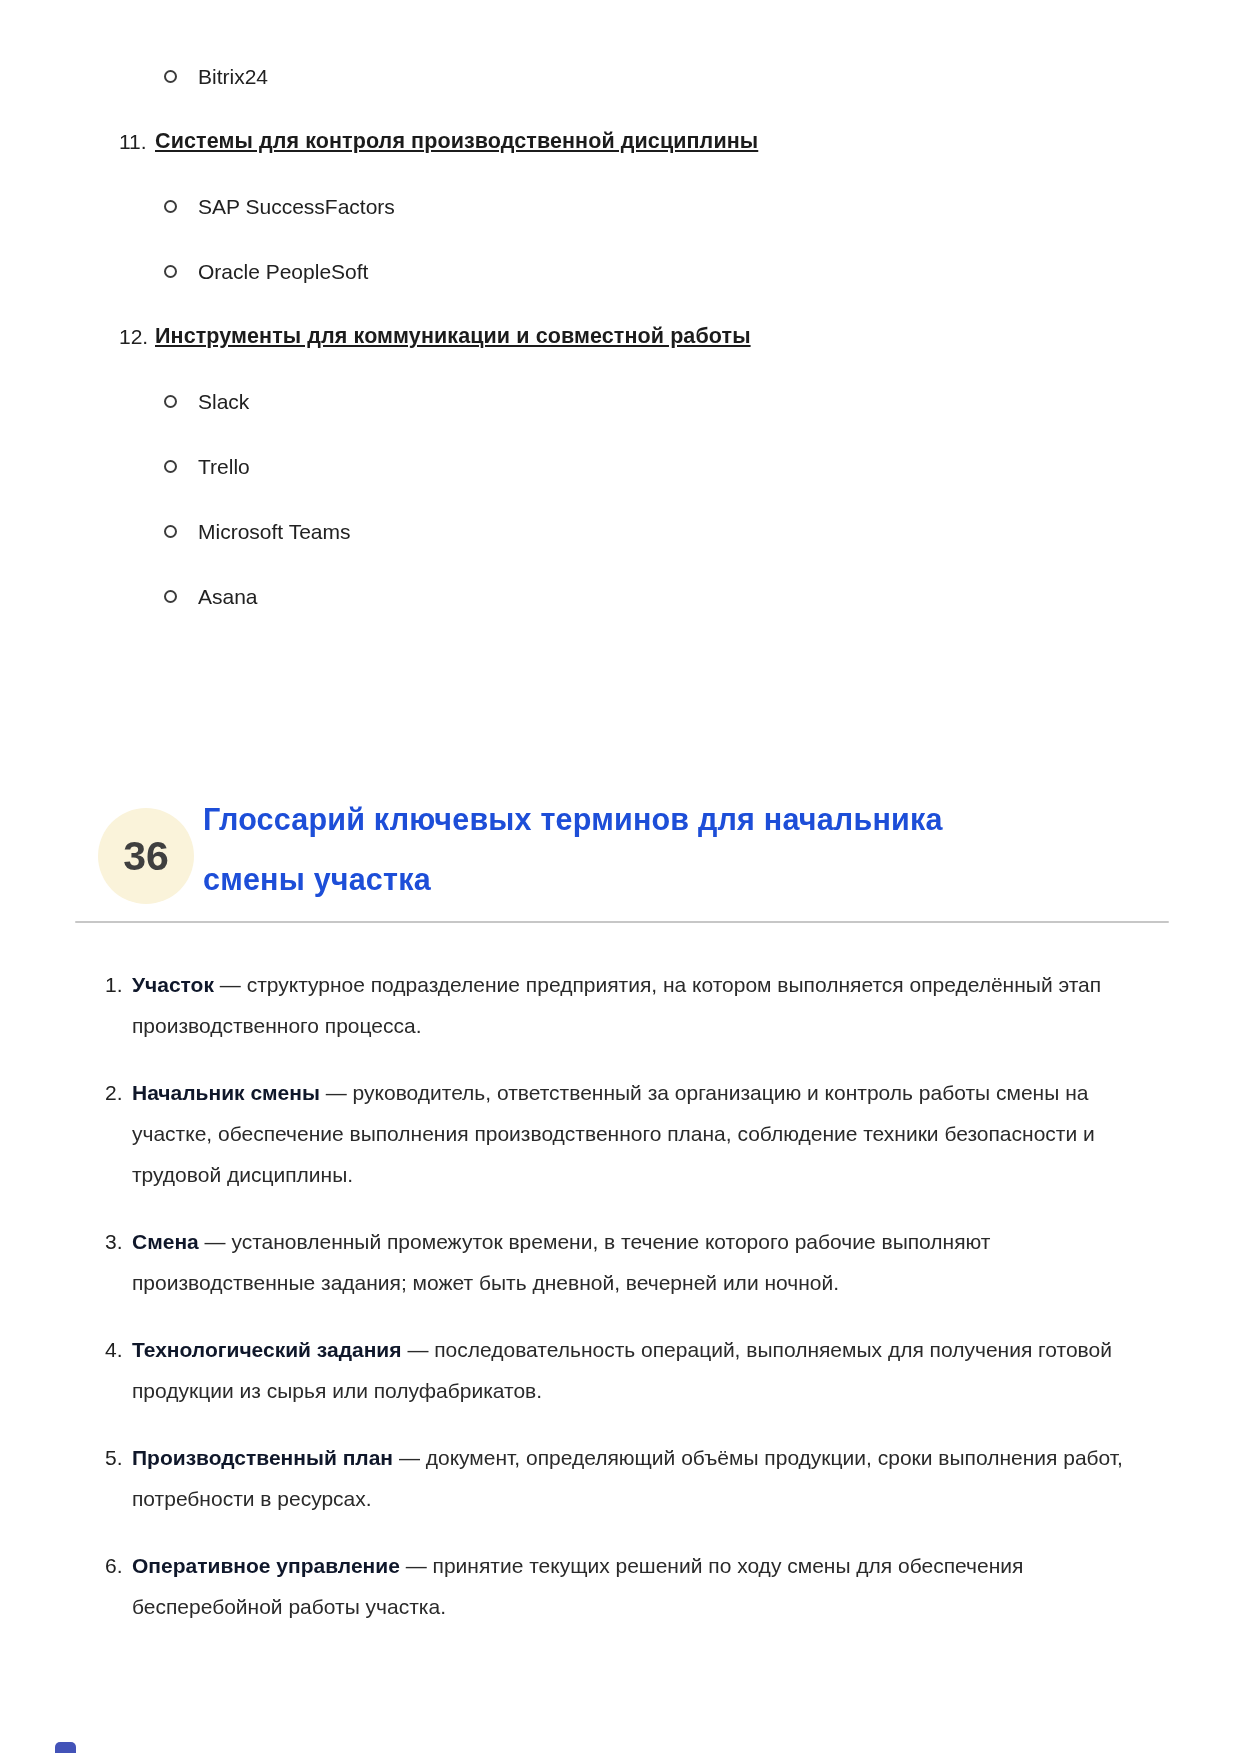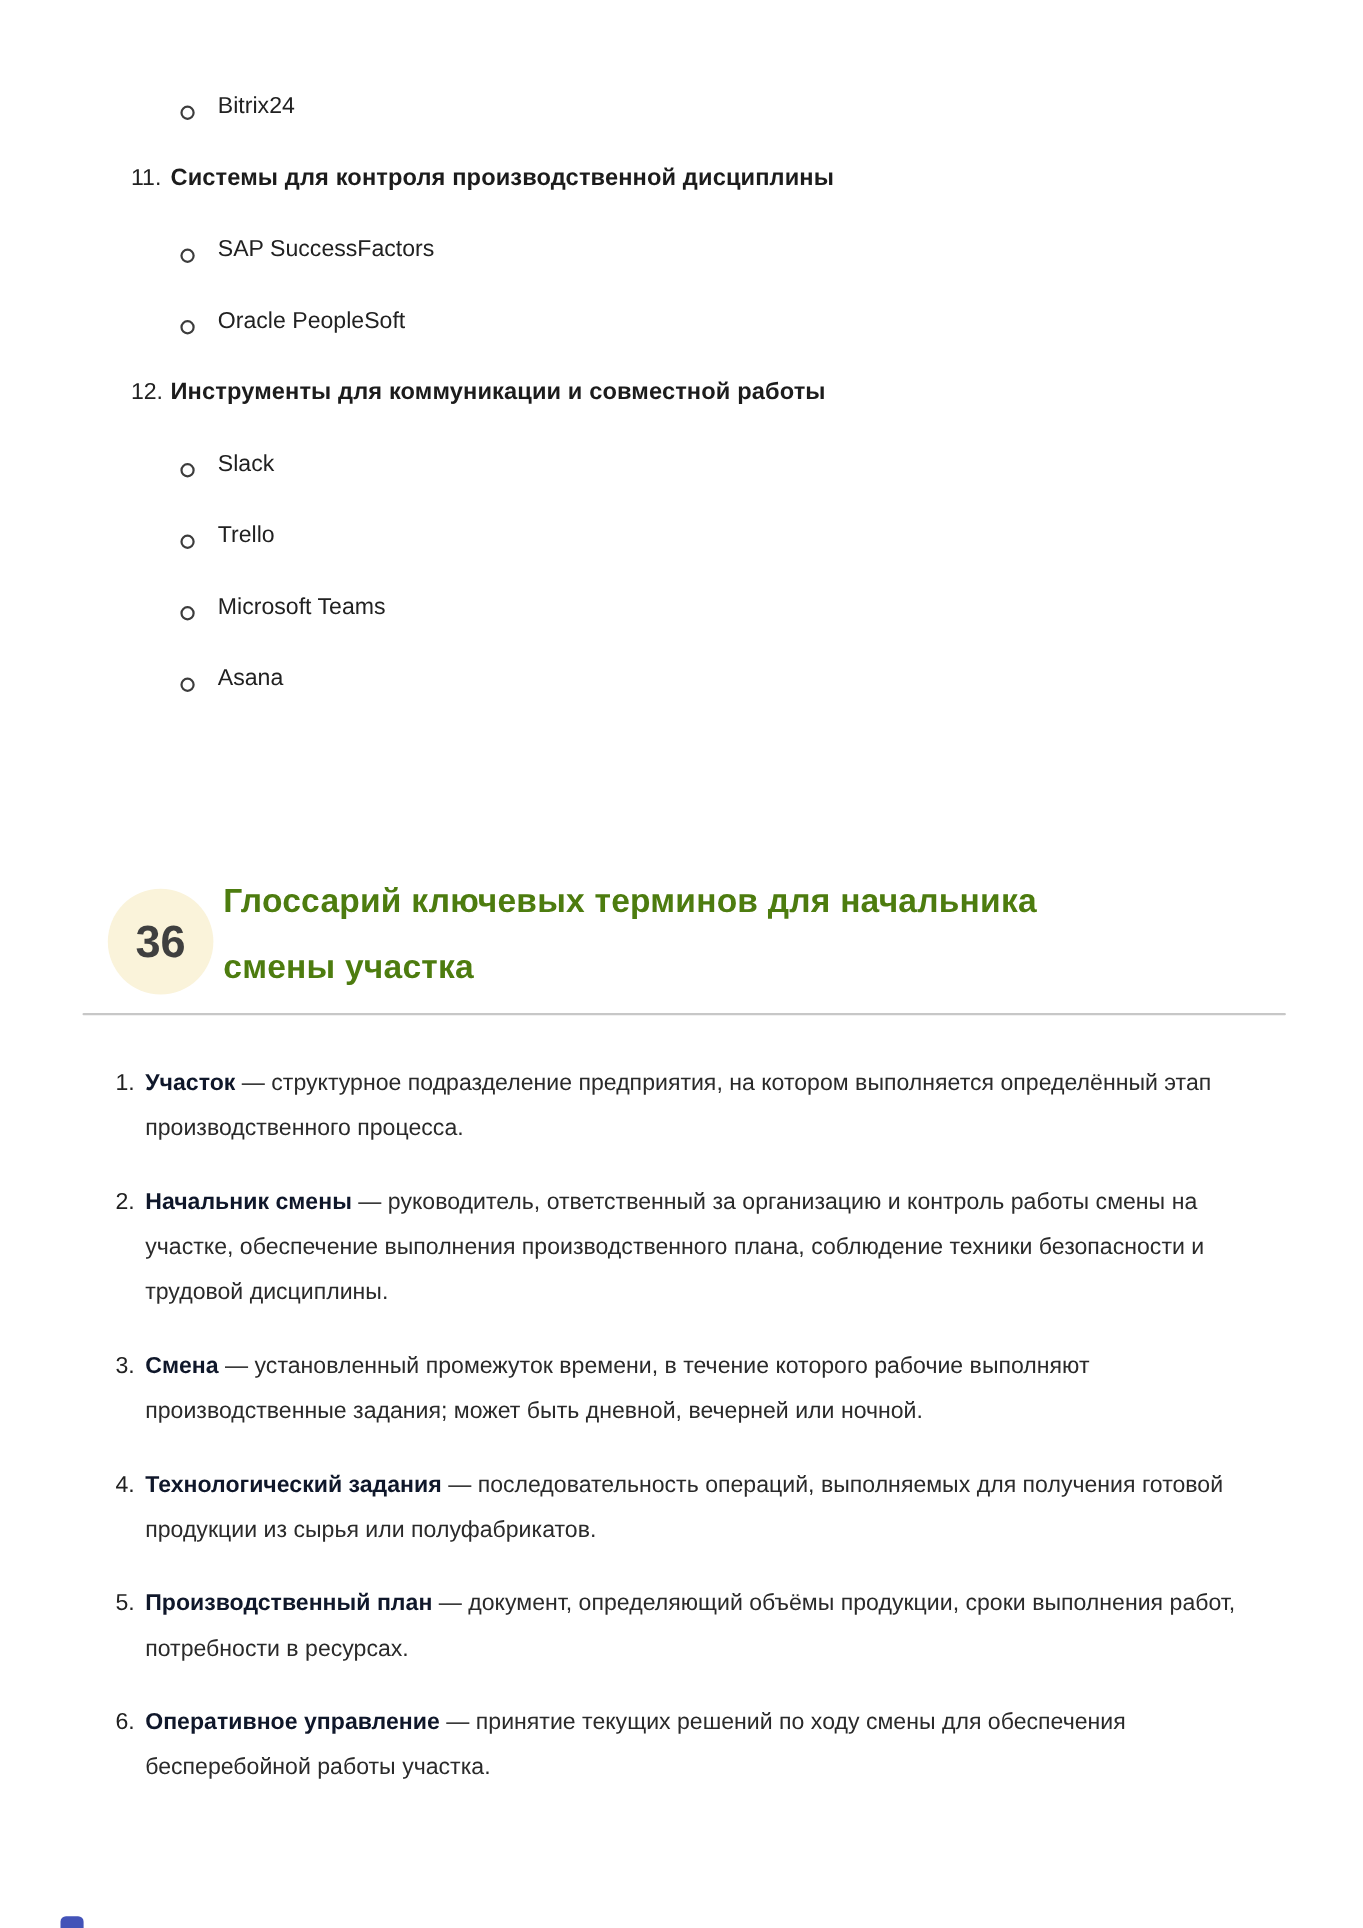--- a/index.html
+++ b/index.html
@@ -5,34 +5,34 @@
   html,body{margin:0;padding:0;}
   body{
     width:1239px;height:1753px;background:#ffffff;position:relative;overflow:hidden;
     font-family:"Liberation Sans","DejaVu Sans",sans-serif;color:#212121;
     -webkit-font-smoothing:antialiased;
   }
   .doc{position:relative;width:100%;height:100%;}
 
   
   .top-list{padding-top:44px;}
-  .row{height:65px;display:flex;align-items:flex-end;font-size:21px;}
+  .row{height:65px;display:flex;align-items:center;font-size:21px;}
   .row.sub{padding-left:164px;}
   .row.numbered{padding-left:119px;}
   .bullet-marker{width:9px;height:9px;border:2px solid #3c3c3c;border-radius:50%;
     flex:none;margin-right:21px;background:transparent;}
   .num-label{width:36px;flex:none;color:#212121;}
-  .num-title{font-weight:bold;font-size:21.5px;color:#1c1c1c;letter-spacing:.1px;}
+  .num-title{font-weight:bold;font-size:21.5px;color:#1c1c1c;letter-spacing:.1px;text-decoration:underline;}
 
   
   .section-header{margin:160px 70px 0 75px;position:relative;padding-left:128px;}
   .section-badge{position:absolute;left:23px;top:19px;width:96px;height:96px;border-radius:50%;
     background:#faf3da;display:flex;align-items:center;justify-content:center;
     font-size:41px;font-weight:bold;color:#3f3f3f;}
-  .section-title{font-size:30.5px;font-weight:bold;line-height:60px;color:#4d7c0f;letter-spacing:.2px;}
+  .section-title{font-size:30.5px;font-weight:bold;line-height:60px;color:#1d4ed8;letter-spacing:.2px;}
   .section-title span{display:block;}
   .section-divider{height:2px;background:#c7c7c7;margin-top:12px;margin-left:-128px;border-radius:1px;}
 
   
   .glossary{margin-top:41px;padding-left:105px;}
   .g-item{display:flex;margin-bottom:26px;font-size:21px;line-height:41px;}
   .g-num{width:27px;flex:none;color:#212121;}
   .g-text{width:1000px;color:#2a2a2a;}
   .g-term{font-weight:bold;color:#0f172a;}
 

